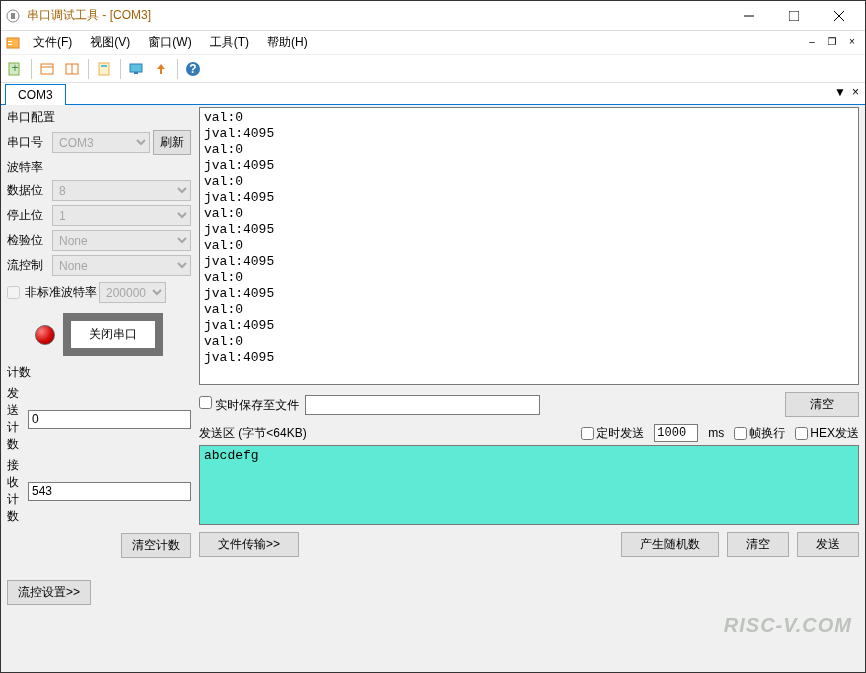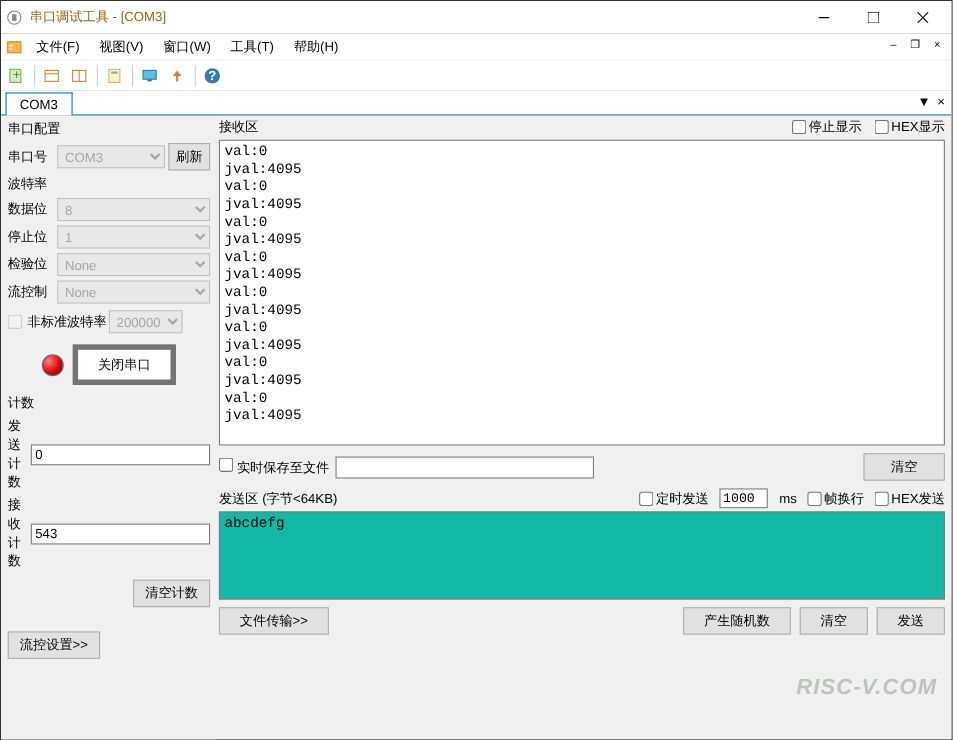--- a/index.html
+++ b/index.html
@@ -26,36 +26,36 @@
 .cfg-row { display: flex; align-items: center; gap: 3px; margin-bottom: 2px; }
 .cfg-label { width: 42px; font-size: 12px; }
 select.cfg-select { flex: 1; height: 21px; background: #e5e5e5; border: 1px solid #adadad; font-size: 12px; padding: 0 2px; }
 select.cfg-select:disabled { color: #888; background: #e5e5e5; }
 .btn { background: #e1e1e1; border: 1px solid #adadad; padding: 3px 10px; cursor: pointer; font-size: 12px; }
 .btn-refresh { padding: 3px 6px; }
 .chk-row { display: flex; align-items: center; gap: 2px; margin: 2px 0; }
 .chk-row input[type=checkbox] { margin-right: 3px; }
 .close-port-row { display: flex; align-items: center; justify-content: center; gap: 8px; margin: 6px 0 4px 0; }
 .red-dot { width: 20px; height: 20px; border-radius: 50%; background: radial-gradient(circle at 30% 30%, #ff8080, #d00000 60%, #800000); border: 1px solid #666; }
-.close-port-btn { border: 5px solid #737373; background: #fff; padding: 5px 18px; cursor: pointer; font-size: 12px; }
+.close-port-btn { border: 8px solid #737373; background: #fff; padding: 5px 18px; cursor: pointer; font-size: 12px; }
 .count-row { display: flex; align-items: center; gap: 4px; margin-bottom: 2px; }
 .count-label { width: 52px; font-size: 12px; }
 .count-input { flex: 1; height: 19px; border: 1px solid #7a7a7a; background: #fff; font-size: 12px; padding: 0 3px; }
 .right-pane { flex: 1; padding: 2px 6px 2px 2px; display: flex; flex-direction: column; gap: 3px; }
 .rx-header { display: flex; align-items: center; gap: 12px; font-size: 12px; }
 .rx-header .spacer { flex: 1; }
 .rx-header label { display: flex; align-items: center; gap: 2px; }
 .rx-box { height: 278px; background: #fff; border: 1px solid #7a7a7a; font-family: "Courier New", monospace; font-size: 13px; padding: 2px 4px; overflow-y: scroll; white-space: pre; line-height: 16px; }
 .save-row { display: flex; align-items: center; gap: 6px; margin-top: 4px; }
 .save-path { flex: 1; max-width: 260px; height: 20px; border: 1px solid #7a7a7a; background: #fff; }
 .tx-header { display: flex; align-items: center; gap: 10px; font-size: 12px; margin-top: 4px; }
 .tx-header .spacer { flex: 1; }
 .tx-header label { display: flex; gap: 2px; }
 .ms-input { width: 44px; height: 18px; border: 1px solid #7a7a7a; font-size: 12px; padding: 0 2px; font-family: "Courier New", monospace; }
-.tx-box { height: 80px; background: #14b8a6; border: 1px solid #7a7a7a; font-family: "Courier New", monospace; font-size: 13px; padding: 2px 4px; resize: none; }
+.tx-box { height: 80px; background: #5eead4; border: 1px solid #7a7a7a; font-family: "Courier New", monospace; font-size: 13px; padding: 2px 4px; resize: none; }
 .tx-buttons { display: flex; gap: 8px; margin-top: 4px; }
 .tx-buttons .spacer { flex: 1; }
 .tx-buttons .btn { padding: 3px 18px; }
 .watermark { position: absolute; right: 14px; bottom: 36px; font-size: 20px; font-weight: bold; color: rgba(140,150,140,0.5); letter-spacing: 1px; pointer-events: none; font-style: italic; }
 </style>
 </head>
 <body>
 
 <div class="titlebar">
   <span class="icon">
@@ -211,32 +211,20 @@
     <div style="text-align:right; margin:4px 0;">
       <button class="btn">清空计数</button>
     </div>
 
     <div style="margin-top:16px;">
       <button class="btn">流控设置&gt;&gt;</button>
     </div>
   </div>
 
   <div class="right-pane">
-    <div class="rx-header">
-      <span>接收区</span>
-      <span class="spacer"></span>
-      <label>
-          <input type="checkbox" style="">
-          <span>停止显示</span>
-        </label>
-      <label>
-          <input type="checkbox" style="">
-          <span>HEX显示</span>
-        </label>
-    </div>
     <div class="rx-box">val:0
 jval:4095
 val:0
 jval:4095
 val:0
 jval:4095
 val:0
 jval:4095
 val:0
 jval:4095

